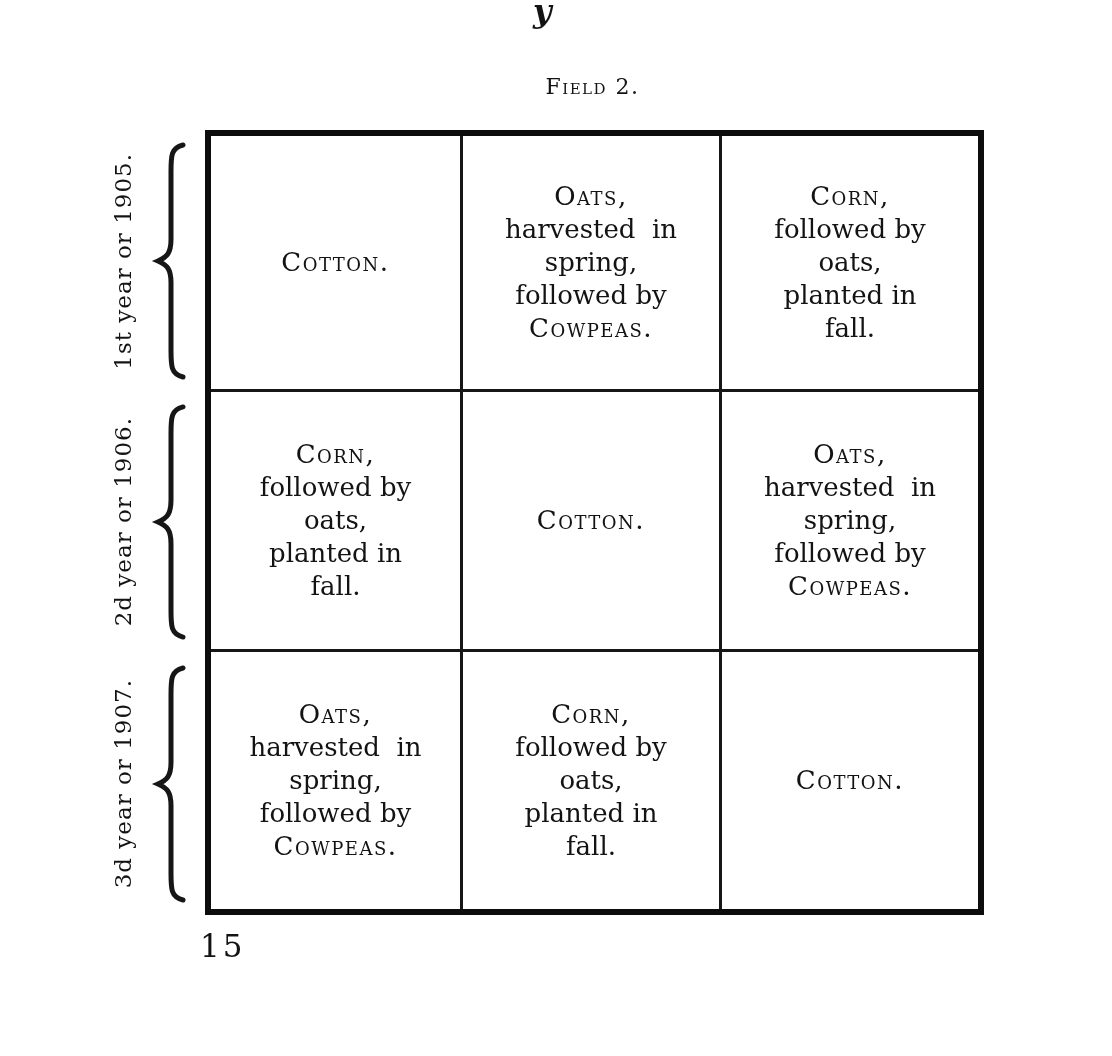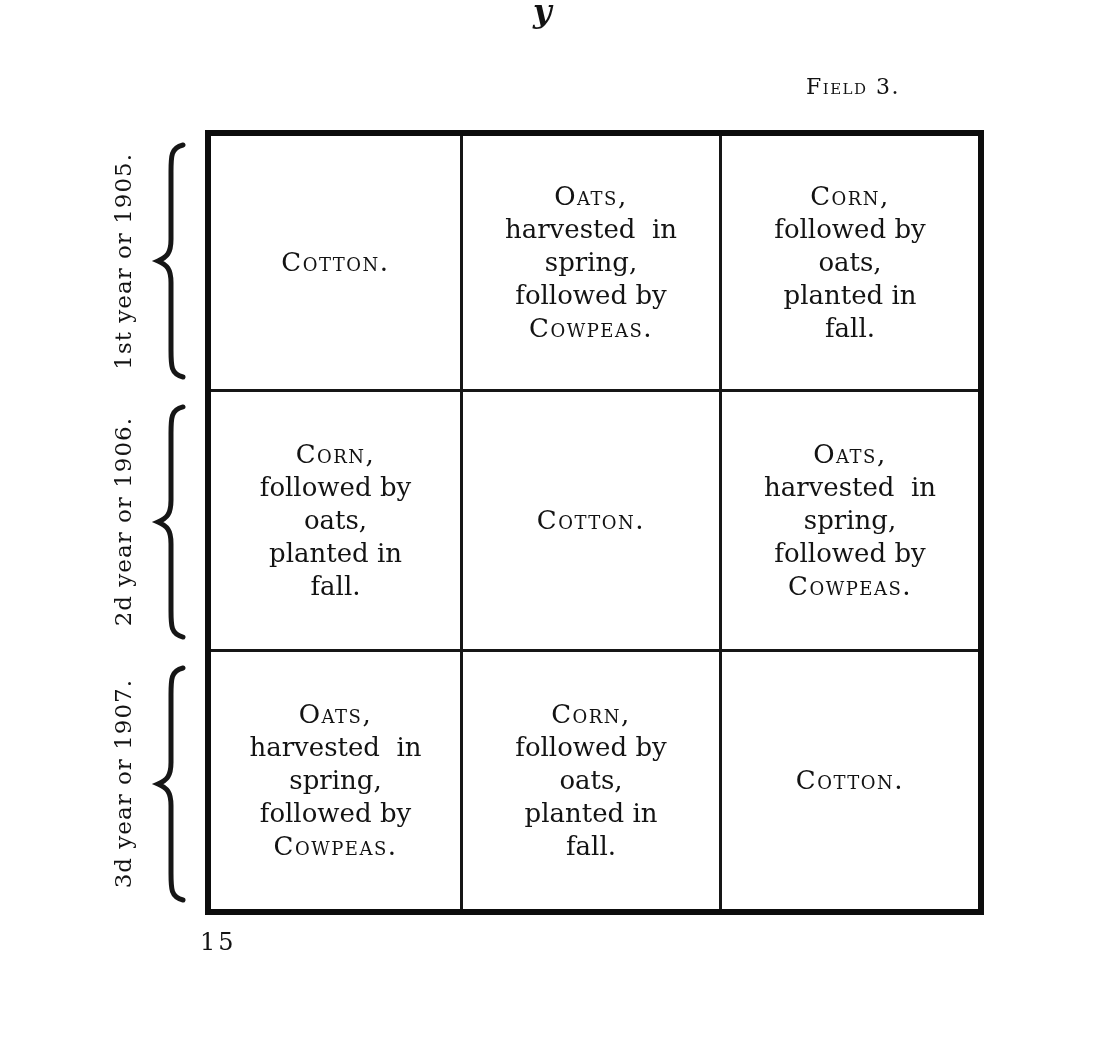--- a/index.html
+++ b/index.html
@@ -68,32 +68,32 @@
   .band-3 { top: 652px; height: 263px; }
 
   .brace {
     position: absolute; left: 150px; width: 40px;
     display: flex; align-items: center; justify-content: center;
   }
   .brace svg { display: block; }
 
   .page-number {
     position: absolute; left: 200px; top: 928px;
-    font-size: 24px; letter-spacing: 3px;
+    font-size: 31px; letter-spacing: 3px;
   }
 </style>
 </head>
 <body>
 
 <div class="page">
 
   <span class="stray-mark">y</span>
 
 
-  <div class="col-header h3">Field 3.</div>
+  <div class="col-header h2">Field 2.</div>
 
   <div class="year-band band-1">
     <span class="year-text">1st year or 1905.</span>
   </div>
   <div class="year-band band-2">
     <span class="year-text">2d year or 1906.</span>
   </div>
   <div class="year-band band-3">
     <span class="year-text">3d year or 1907.</span>
   </div>

